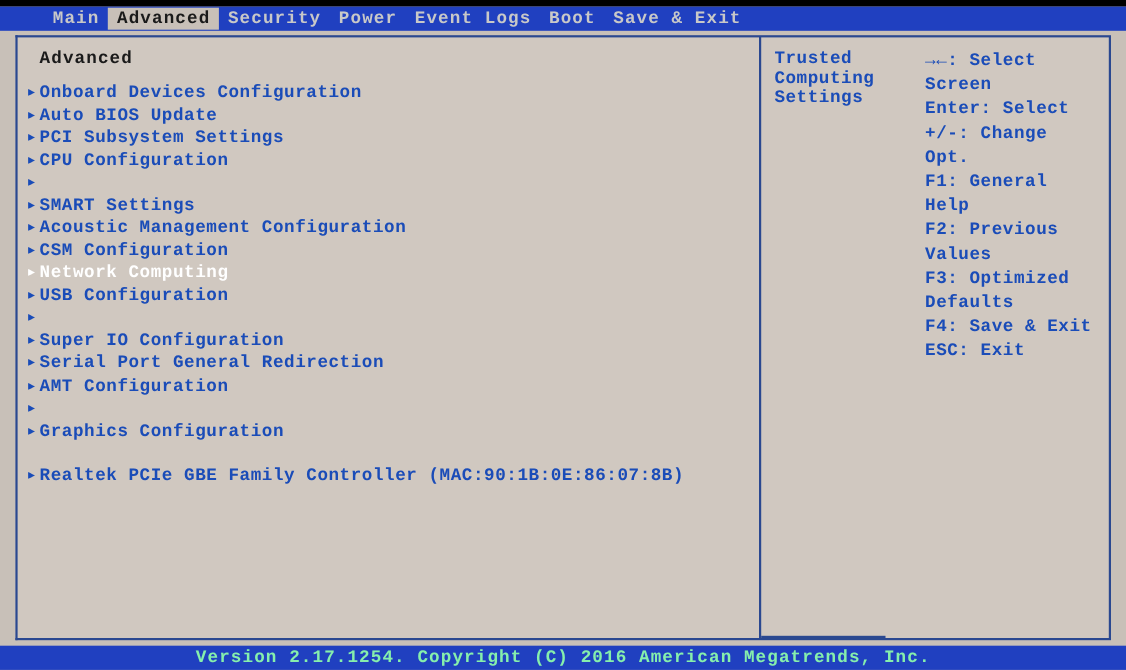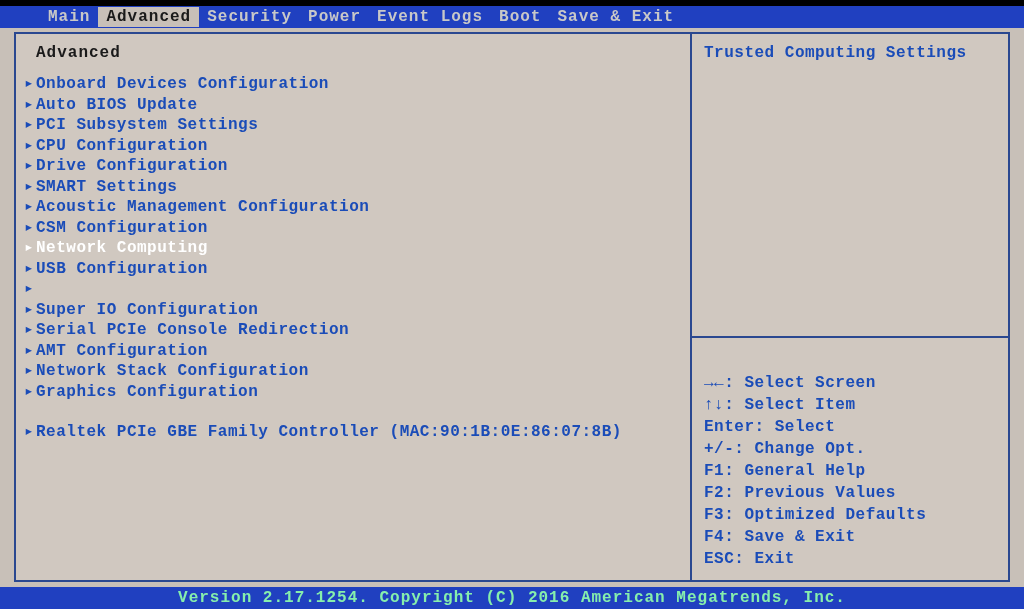--- a/index.html
+++ b/index.html
@@ -52,21 +52,21 @@
     background: #d0c8c0;
   }
   .left-panel {
     flex: 1;
     padding: 10px 6px;
     border-right: none;
   }
   .right-panel {
     width: 320px;
     display: flex;
-    flex-direction: column;
+    flex-direction: row;
     gap: 24px;
   }
   .panel-title {
     color: #1a1a1a;
     padding: 0 10px 12px 14px;
     letter-spacing: 1px;
   }
   .menu-item {
     color: #1a4cb8;
     padding: 0px 0;
@@ -151,21 +151,20 @@
     <div class="menu-item">
         <span class="arrow">▸</span> 
         <span>PCI Subsystem Settings</span>
       </div>
     <div class="menu-item">
         <span class="arrow">▸</span> 
         <span>CPU Configuration</span>
       </div>
     <div class="menu-item">
         <span class="arrow">▸</span> 
-        <span>Drive Configuration</span>
       </div>
     <div class="menu-item">
         <span class="arrow">▸</span> 
         <span>SMART Settings</span>
       </div>
     <div class="menu-item">
         <span class="arrow">▸</span> 
         <span>Acoustic Management Configuration</span>
       </div>
     <div class="menu-item">
@@ -182,50 +181,48 @@
       </div>
     <div class="menu-item">
         <span class="arrow">▸</span> 
       </div>
     <div class="menu-item">
         <span class="arrow">▸</span> 
         <span>Super IO Configuration</span>
       </div>
     <div class="menu-item">
         <span class="arrow">▸</span> 
-        <span>Serial PCIe Console Redirection</span>
+        <span>Serial Port General Redirection</span>
       </div>
     <div class="menu-item">
         <span class="arrow">▸</span> 
         <span>AMT Configuration</span>
       </div>
     <div class="menu-item">
         <span class="arrow">▸</span> 
-        <span>Network Stack Configuration</span>
       </div>
     <div class="menu-item">
         <span class="arrow">▸</span> 
         <span>Graphics Configuration</span>
       </div>
 
     <div class="spacer"></div>
 
     <div class="menu-item">
         <span class="arrow">▸</span> 
         <span>Realtek PCIe GBE Family Controller (MAC:90:1B:0E:86:07:8B)</span>
       </div>
   </div>
 
   <div class="right-panel">
     <div class="right-top">
       <div class="help-title">Trusted Computing Settings</div>
     </div>
     <div class="right-bottom">
       <div class="help-item">→←: Select Screen</div>
-      <div class="help-item">↑↓: Select Item</div>
       <div class="help-item">Enter: Select</div>
       <div class="help-item">+/-: Change Opt.</div>
       <div class="help-item">F1: General Help</div>
       <div class="help-item">F2: Previous Values</div>
       <div class="help-item">F3: Optimized Defaults</div>
       <div class="help-item">F4: Save &amp; Exit</div>
       <div class="help-item">ESC: Exit</div>
     </div>
   </div>
 </div>

